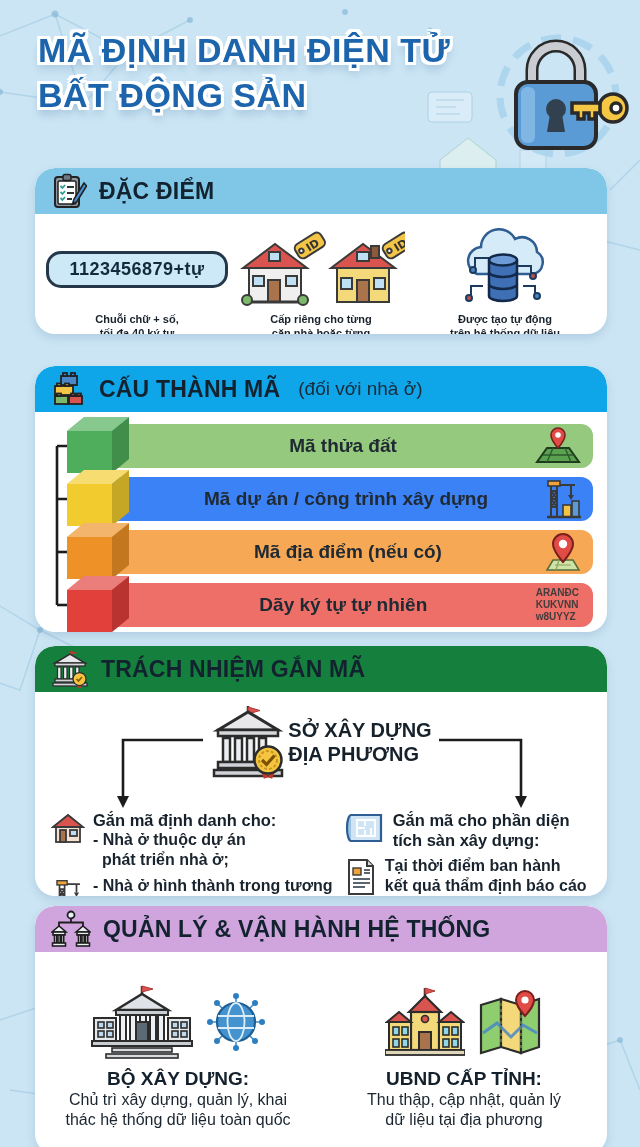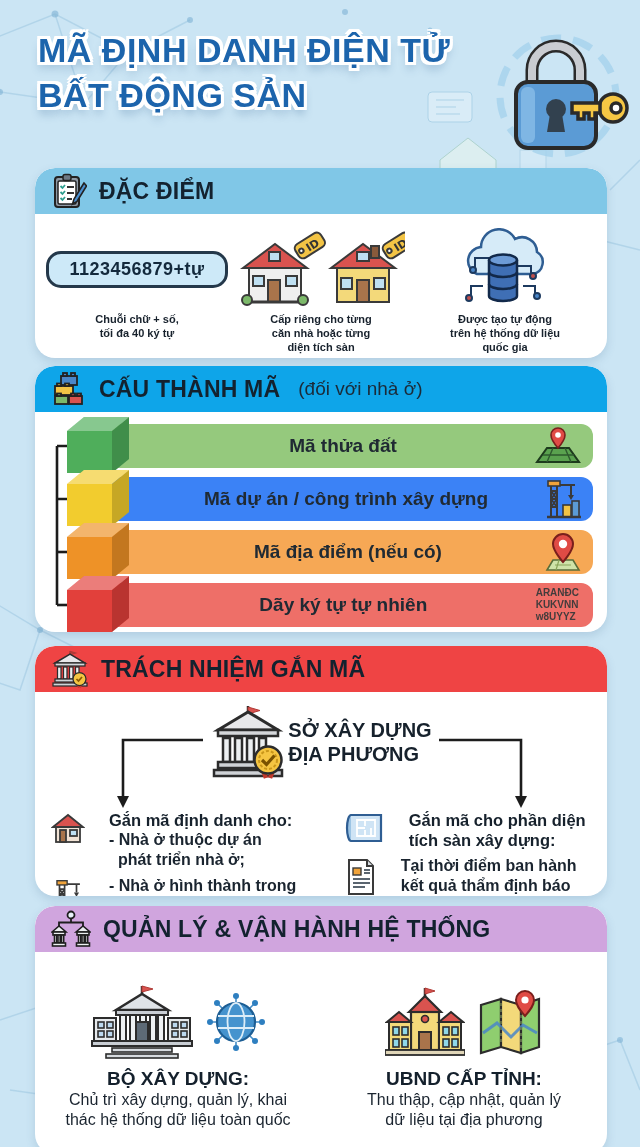--- a/index.html
+++ b/index.html
@@ -17,21 +17,21 @@
   
   .card { position:absolute; left:35px; width:572px; background:#fff; border-radius:20px;
     box-shadow:0 4px 10px rgba(60,100,140,.18); overflow:hidden; }
   .card-head { height:46px; display:flex; align-items:center; gap:12px; padding:0 16px;
     border-radius:20px 20px 0 0; }
   .card-head .head-icon { flex:0 0 auto; display:flex; }
   .head-title { font-size:23px; font-weight:800; color:#13222f; letter-spacing:.2px; white-space:nowrap; }
   .head-sub { font-size:19px; font-weight:400; color:#1b2a38; margin-left:6px; }
 
   
-  #card-features { top:168px; height:190px; }
+  #card-features { top:168px; height:166px; }
   .features-grid { display:flex; padding:12px 10px 0 10px; }
   .feat { flex:1; display:flex; flex-direction:column; align-items:center; }
   .feat-icon-zone { height:86px; display:flex; align-items:center; justify-content:center; }
   .code-pill { background:#cde9f8; border:3px solid #24384a; border-radius:15px; padding:5px 20px;
     font-size:18px; font-weight:700; color:#13293c; letter-spacing:.5px; }
   .feat-text { font-size:11px; font-weight:700; color:#18222d; text-align:center; line-height:1.28; white-space:pre-line; }
 
   
   #card-composition { top:366px; height:266px; }
   .comp-body { position:relative; padding:12px 14px 0 32px; }
@@ -46,21 +46,21 @@
 
   
   #card-responsibility { top:646px; height:250px; }
   .resp-body { position:relative; height:204px; }
   .resp-arrows { position:absolute; inset:0; pointer-events:none; }
   .resp-center { display:flex; justify-content:center; align-items:center; gap:2px; padding-top:8px; height:92px; }
   .authority { font-size:20px; font-weight:800; color:#16212c; line-height:1.2; white-space:pre-line; }
   .resp-cols { display:flex; margin-top:26px; padding:0 12px 0 16px; }
   .resp-col-left { width:54%; }
   .resp-col-right { width:46%; }
-  .resp-item { display:flex; gap:24px; margin-bottom:6px; }
+  .resp-item { display:flex; gap:8px; margin-bottom:6px; }
   .resp-item .ri-icon { flex:0 0 auto; display:flex; padding-top:2px; }
   .resp-title { font-size:16.5px; font-weight:800; color:#16212c; line-height:1.22; white-space:pre-line; }
   .resp-text { font-size:16px; font-weight:700; color:#1a242f; line-height:1.24; white-space:pre-line; }
 
   
   #card-management { top:906px; height:248px; }
   .mgmt-cols { display:flex; padding-top:28px; }
   .mgmt-col { flex:1; display:flex; flex-direction:column; align-items:center; }
   .mgmt-icons { height:84px; display:flex; align-items:center; gap:12px; }
   .mgmt-title { font-size:19px; font-weight:800; color:#14202c; margin-top:4px; }
@@ -345,21 +345,21 @@
           <span class="bar-label">Dãy ký tự tự nhiên</span>
           <span class="bar-code">ARANĐC
 KUKVNN
 w8UYYZ</span>
         </div>
       </div>
     </div>
   </section>
 
   <section class="card" id="card-responsibility">
-    <div class="card-head" style="background-color: #ef4444;">
+    <div class="card-head" style="background-color: #15803d;">
       <span class="head-icon">
         <svg width="38" height="38" viewBox="0 0 76 76">
           <path d="M38 2 v8 M38 3 l10 3 l-10 3" stroke="#b03a36" stroke-width="3" fill="#d9534f"></path>
           <polygon points="8,26 38,8 68,26" fill="#e8e8ea" stroke="#2c2c2c" stroke-width="3"></polygon>
           <rect x="8" y="26" width="60" height="6" fill="#d5d7da" stroke="#2c2c2c" stroke-width="2.5"></rect>
           <g fill="#eceff1" stroke="#2c2c2c" stroke-width="2.5">
             <rect x="13" y="34" width="7" height="24"></rect>
               <rect x="25" y="34" width="7" height="24"></rect>
             <rect x="37" y="34" width="7" height="24"></rect>
               <rect x="49" y="34" width="7" height="24"></rect>

